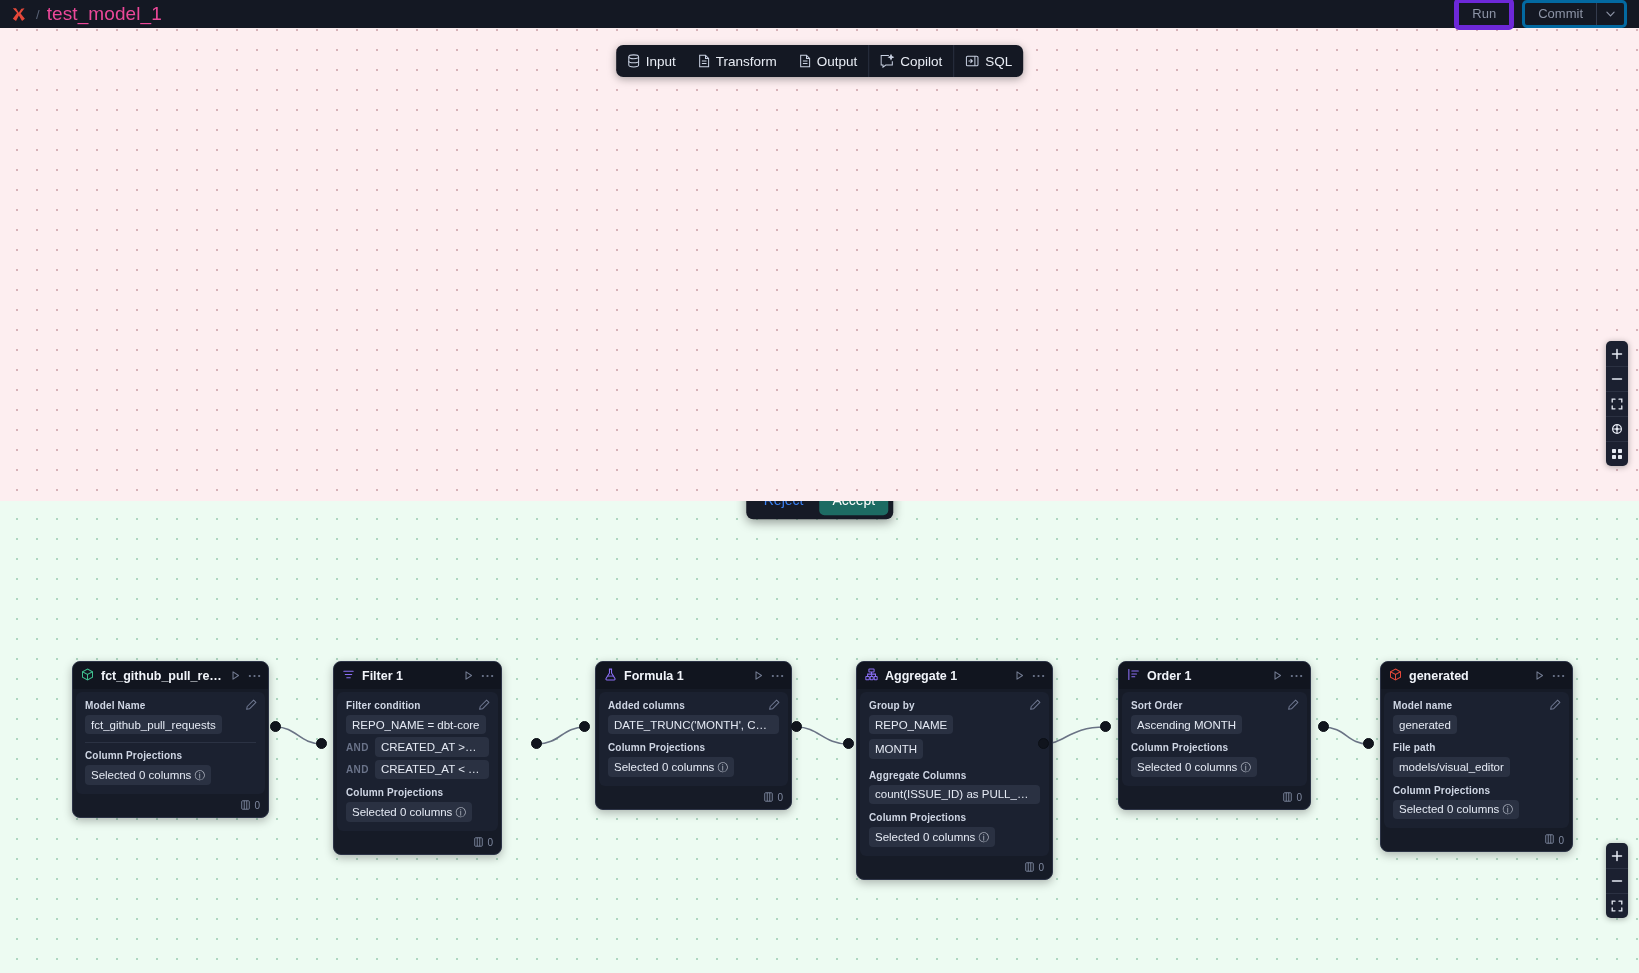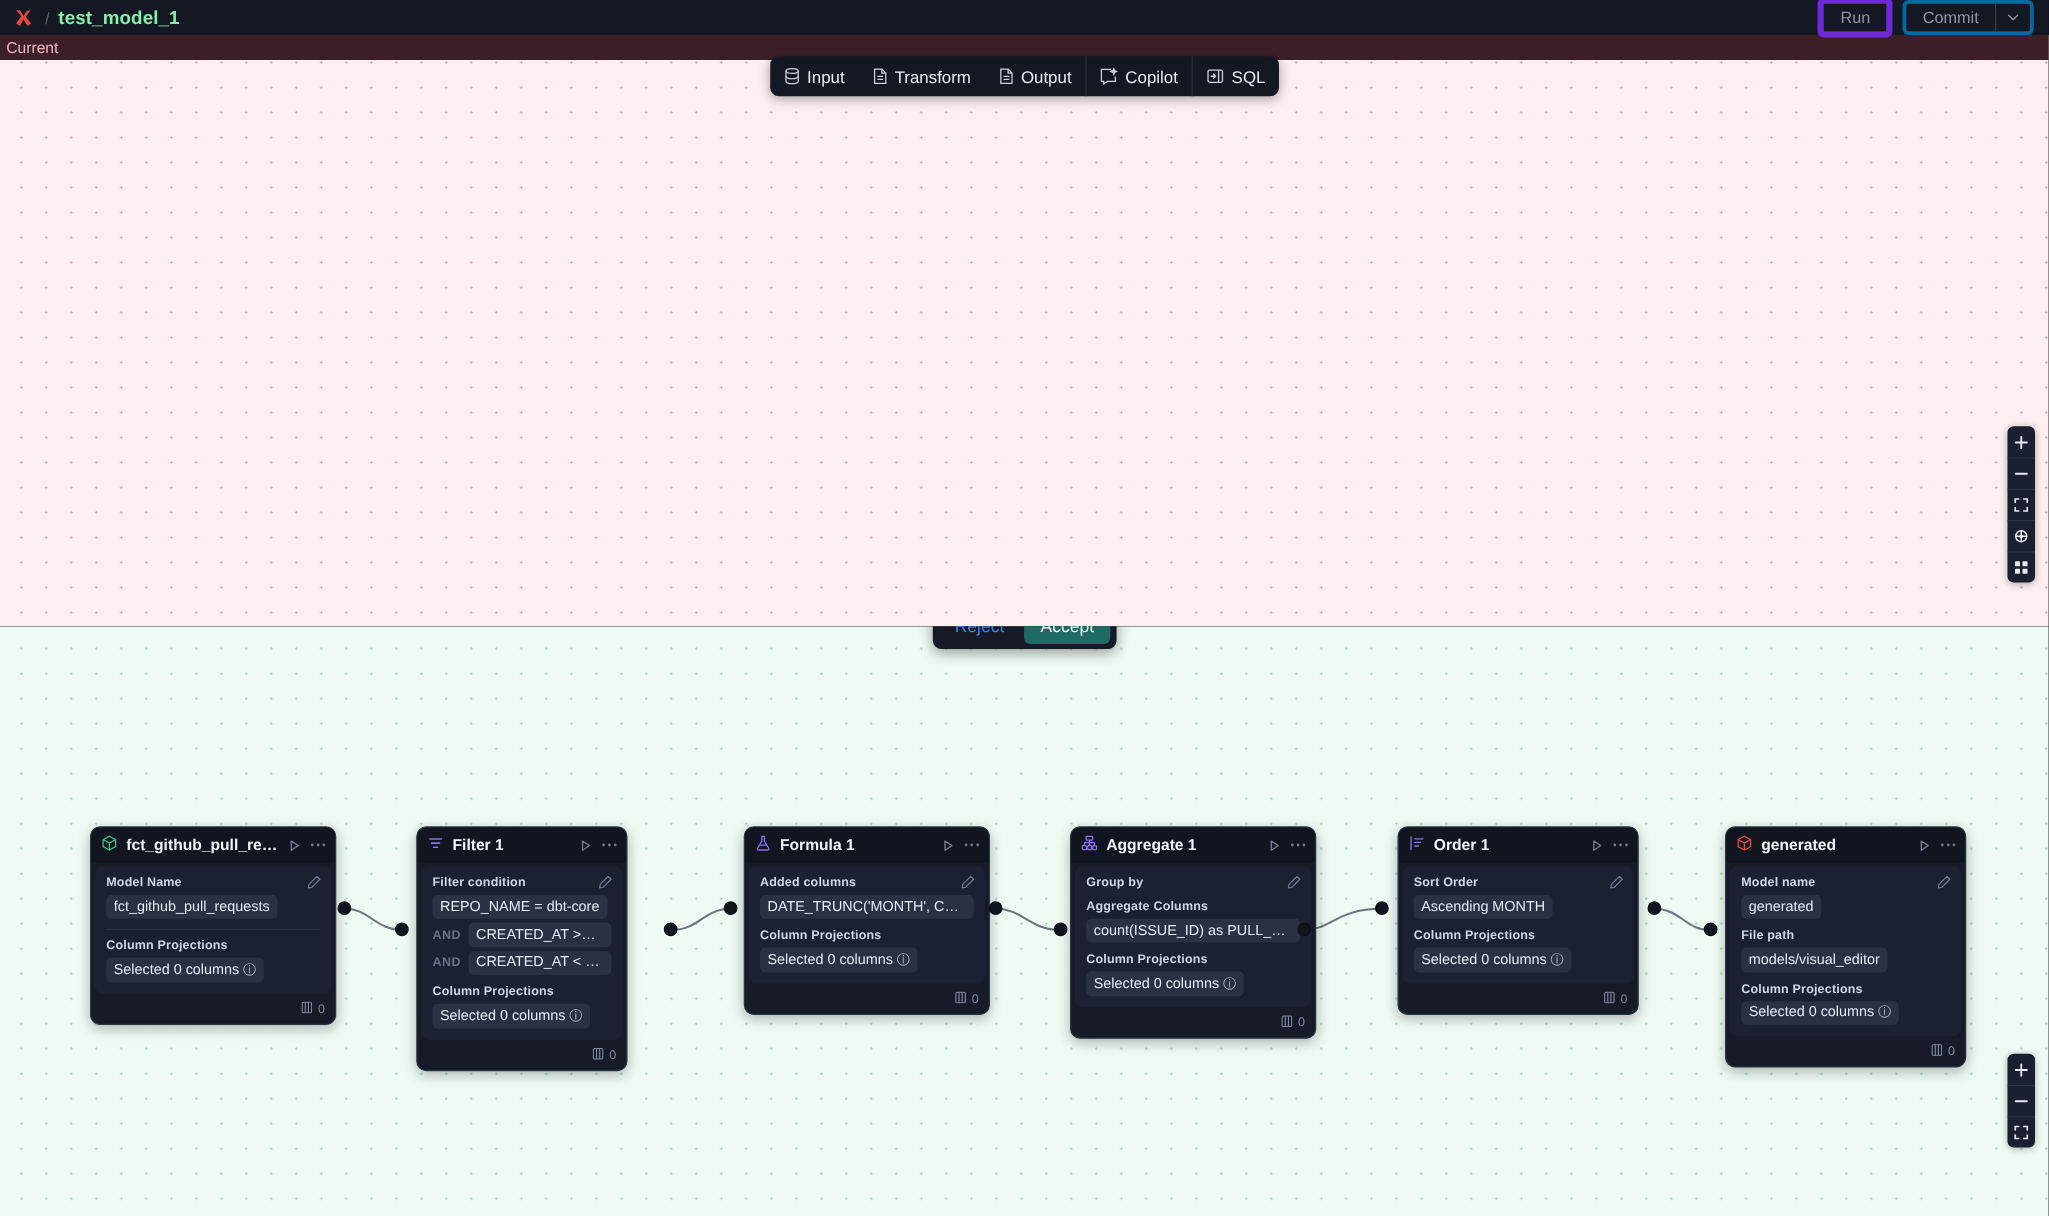--- a/index.html
+++ b/index.html
@@ -16,21 +16,21 @@
   
   .topbar {
     position: absolute; top: 0; left: 0; right: 0; height: 28px;
     background: #141823;
     display: flex; align-items: center;
     padding: 0 8px;
     z-index: 60;
   }
   .logo-mark { width: 20px; height: 20px; display: flex; align-items: center; justify-content: center; margin-right: 6px; }
   .breadcrumb-sep { color: #5a6377; font-size: 13px; margin: 0 7px 0 2px; }
-  .model-title { color: #86efac; font-size: 15px; font-weight: 700; letter-spacing: .1px; }
+  .model-title { color: #ec4899; font-size: 19px; font-weight: 400; letter-spacing: .1px; }
   .topbar-right { margin-left: auto; display: flex; align-items: center; gap: 8px; padding-right: 4px; }
   .btn-ghost {
     border: 5px solid #6d28d9; border-radius: 5px;
     color: #8d94a6; background: transparent;
     font-size: 13px; padding: 3px 13px 4px; line-height: 1.2;
     font-family: Liberation Sans, sans-serif;
     cursor: pointer;
   }
   .btn-split { display: flex; align-items: stretch; border: 3px solid #0369a1; border-radius: 5px; overflow: hidden; }
   .btn-split > .seg { color: #8d94a6; background: transparent; font-size: 13px; padding: 3px 13px 4px; border: 0; cursor: pointer; font-family: "Liberation Sans", sans-serif; }
@@ -182,21 +182,20 @@
           <svg width="9" height="6" viewBox="0 0 10 6" aria-hidden="true">
               <path d="M1 1 L5 5 L9 1" stroke="#8d94a6" stroke-width="1.3" fill="none" stroke-linecap="round"></path>
             </svg>
         </button>
       </div>
     </div>
   </div>
 
   <div class="pane pane-current">
     <div class="canvas canvas-current"></div>
-    <div class="pane-label">Current</div>
 
     <div class="zoomstack zoom-current" style="top:313px">
       <div class="zbtn">
         <svg width="12" height="12" viewBox="0 0 12 12">
             <path d="M6 1.5 V10.5 M1.5 6 H10.5" stroke="#e6eaf3" stroke-width="1.5" stroke-linecap="round"></path>
           </svg>
       </div>
       <div class="zbtn">
         <svg width="12" height="12" viewBox="0 0 12 12">
             <path d="M1.5 6 H10.5" stroke="#e6eaf3" stroke-width="1.5" stroke-linecap="round"></path>
@@ -481,20 +480,25 @@
             </svg>
         </span>
       </div>
       <div class="node-body">
         <span class="node-pencil">
           <svg width="11" height="11" viewBox="0 0 12 12" fill="none" stroke="#6f7891" stroke-width="1.1" stroke-linejoin="round">
               <path d="M8.3 1.2 l2.5 2.5 -7 7 -3.1 .6 .6-3.1 z"></path>
             </svg>
         </span>
         <div class="field-label">Group by</div>
+        <div class="stack-chips">
+          <span class="chip" style="display:inline-block">REPO_NAME</span>
+          <br>
+          <span class="chip" style="display:inline-block;margin-top:2px">MONTH</span>
+        </div>
         <div class="sect">
           <div class="field-label">Aggregate Columns</div>
           <span class="chip">count(ISSUE_ID) as PULL_REQUEST_…</span>
         </div>
         <div class="sect">
           <div class="field-label">Column Projections</div>
           <span class="chip">
             <span>Selected 0 columns</span><span class="info-i">ⓘ</span>
           </span>
         </div>

